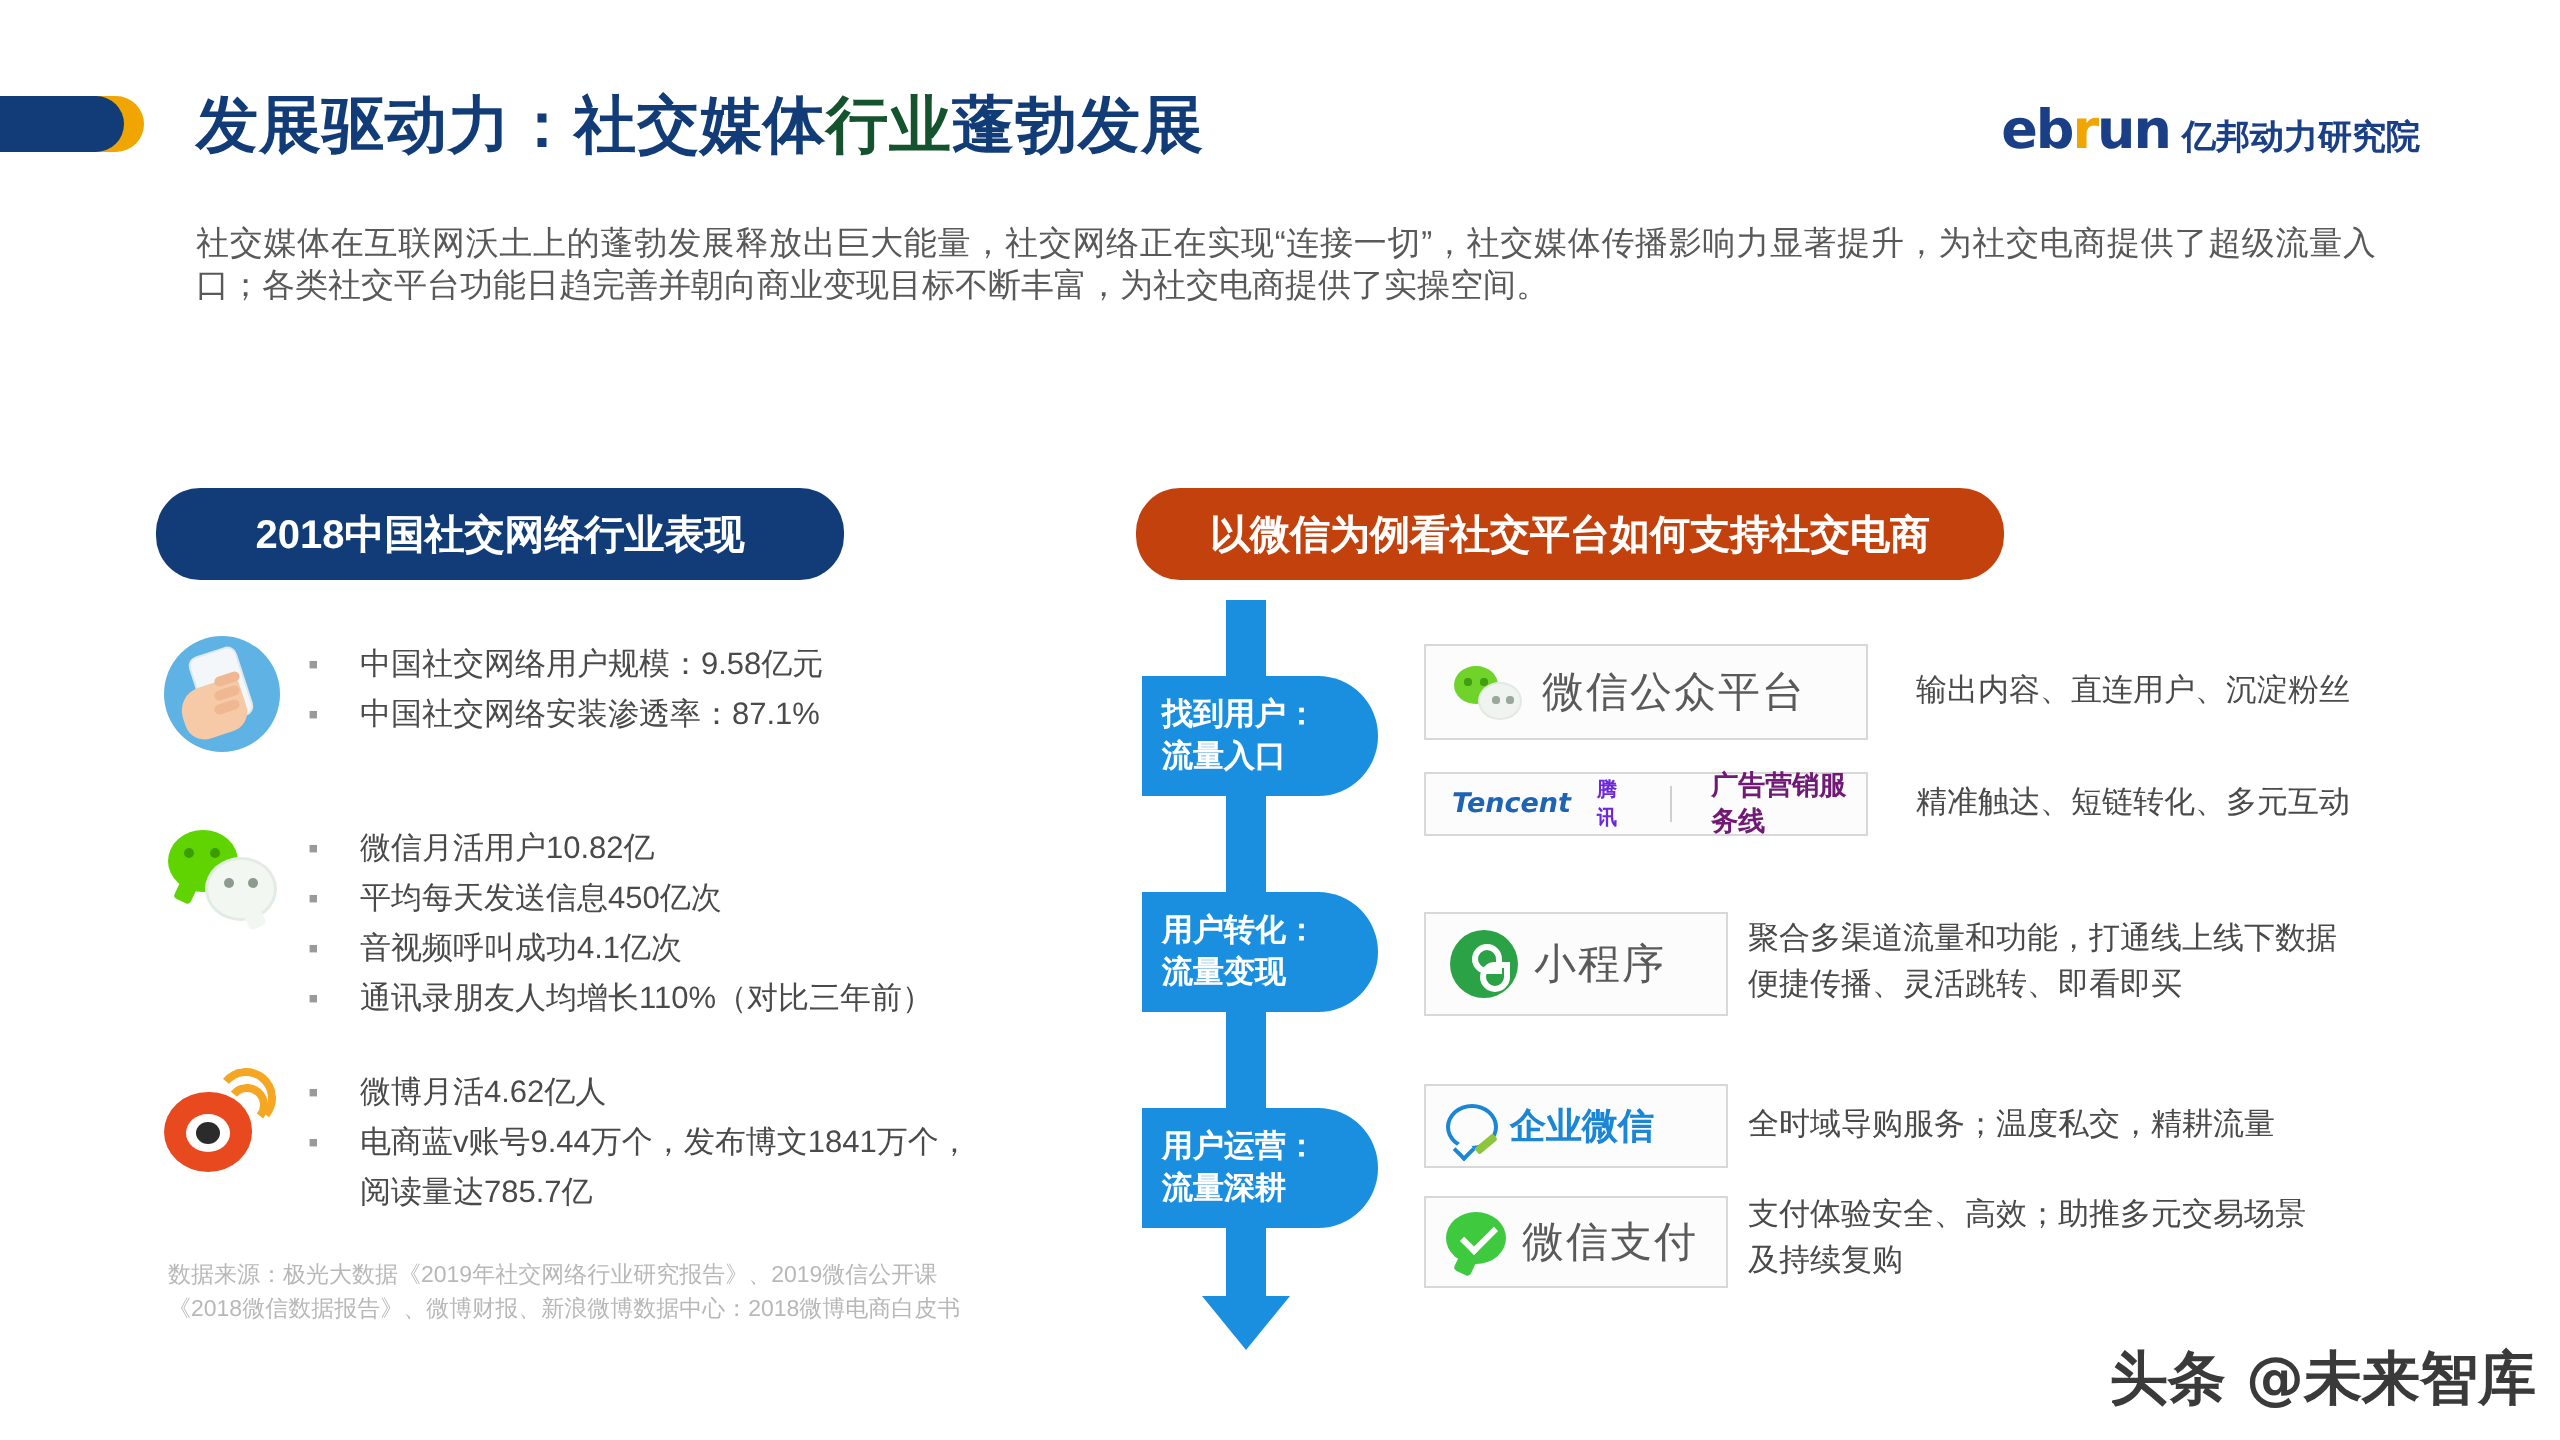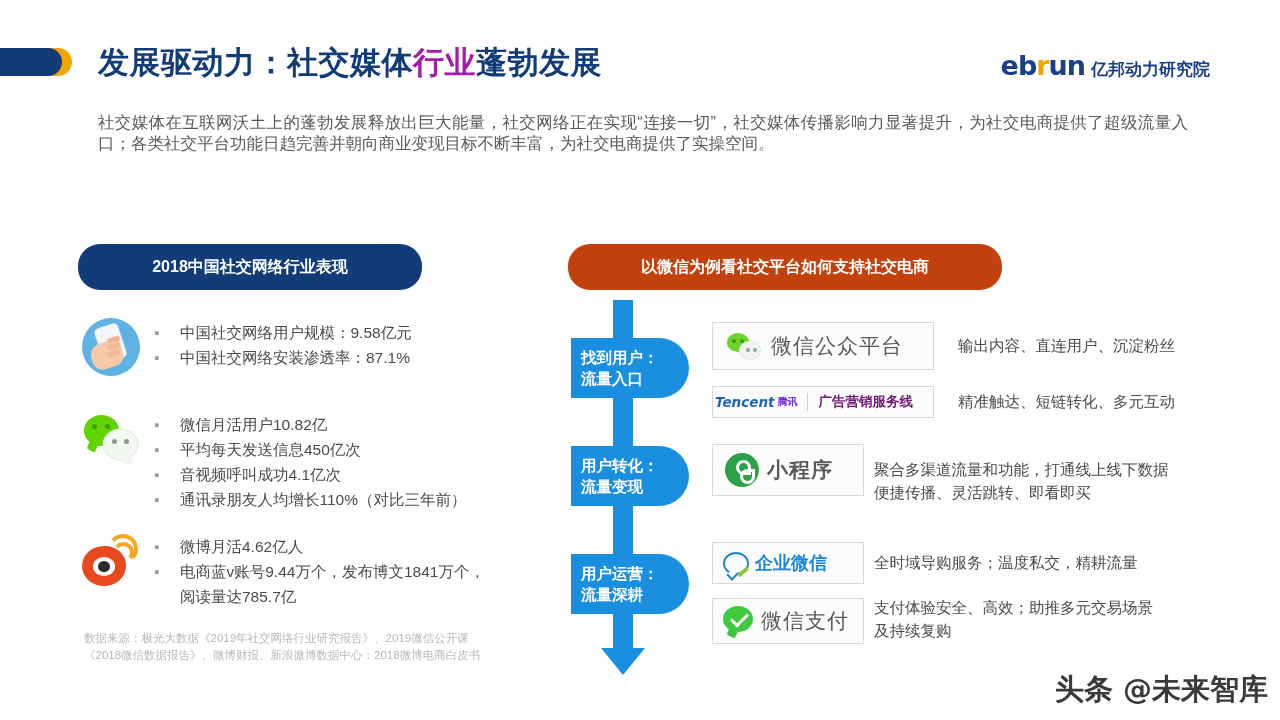--- a/index.html
+++ b/index.html
@@ -20,21 +20,21 @@
   }
   .hdr-bar-accent{
     position:absolute;left:44px;top:48px;width:28px;height:28px;
     background:#f0a500;border-radius:0 16px 16px 0;z-index:1;
   }
   .hdr-title{
     position:absolute;left:98px;top:42px;
     font-size:31px;font-weight:bold;color:#123c78;
     letter-spacing:.5px;white-space:nowrap;
   }
-  .hdr-title .hl{color:#a21caf;}
+  .hdr-title .hl{color:#14532d;}
 
   .logo{
     position:absolute;right:70px;top:50px;
     display:flex;align-items:baseline;white-space:nowrap;
   }
   .logo-en{
     font-size:27px;font-weight:bold;color:#1a3f86;letter-spacing:-1px;
     font-family:"DejaVu Sans",sans-serif;
   }
   .logo-en .r{color:#f0a500;}
@@ -45,21 +45,21 @@
   
   .intro{
     position:absolute;left:98px;top:112px;width:1090px;
     font-size:16.5px;line-height:21px;color:#595959;
     text-align:justify;
   }
 
   
   .pill{
     position:absolute;display:flex;align-items:center;justify-content:center;
-    color:#fff;font-weight:bold;font-size:16px;border-radius:22px;
+    color:#fff;font-weight:bold;font-size:20px;border-radius:22px;
   }
   .pill-left{left:78px;top:244px;width:344px;height:46px;background:#123c78;}
   .pill-right{left:568px;top:244px;width:434px;height:46px;background:#c2410c;}
 
   
   .stat{position:absolute;display:flex;align-items:flex-start;}
   .stat .ic{width:58px;height:58px;flex:0 0 58px;margin-right:14px;position:relative;}
   .stat .lines{padding-top:2px;}
   .stat .line{
     display:flex;align-items:flex-start;
@@ -166,28 +166,28 @@
   
   .c1{left:712px;top:322px;width:222px;height:48px;padding-left:14px;}
   .c1 .mini{position:relative;width:34px;height:26px;margin-right:10px;flex:0 0 34px;}
   .c1 .mini .g{position:absolute;left:0;top:0;width:22px;height:19px;background:#6fd32a;border-radius:50%;}
   .c1 .mini .w{position:absolute;left:13px;top:9px;width:20px;height:17px;background:#f0f4f0;border-radius:50%;box-shadow:0 0 0 1px #e2e8e2;}
   .c1 .mini i{position:absolute;width:3.5px;height:3.5px;border-radius:50%;background:#3f9e12;}
   .c1 .mini i.a{left:5px;top:6px;} .c1 .mini i.b{left:13px;top:6px;}
   .c1 .mini i.c{left:19px;top:15px;background:#9aa79a;} .c1 .mini i.d{left:26px;top:15px;background:#9aa79a;}
 
   
-  .c2{left:712px;top:386px;width:222px;height:32px;padding-left:2px;}
+  .c2{left:712px;top:386px;width:222px;height:32px;padding-left:13px;gap:10px;}
   .c2 .tc{font-size:13.5px;font-weight:bold;color:#1f63b5;font-style:italic;font-family:"DejaVu Sans",sans-serif;}
   .c2 .tcn{font-size:10px;font-weight:bold;color:#6d28d9;margin-left:3px;}
   .c2 .sep{width:1px;height:18px;background:#cfcfcf;margin:0 10px;}
   .c2 .ad{font-size:13.5px;font-weight:bold;color:#701a75;}
 
   
-  .c3{left:712px;top:444px;width:152px;height:52px;padding-left:12px;font-weight:bold;}
+  .c3{left:712px;top:456px;width:152px;height:52px;padding-left:12px;}
   .c3 .mp{position:relative;width:34px;height:34px;border-radius:50%;background:#2ba245;margin-right:8px;flex:0 0 34px;}
   .c3 .mp:before{content:"";position:absolute;left:11px;top:7px;width:9px;height:9px;
     border:3px solid #fff;border-radius:50% 50% 0 50%;}
   .c3 .mp:after{content:"";position:absolute;left:15px;top:16px;width:9px;height:9px;
     border:3px solid #fff;border-radius:50% 0 50% 50%;}
 
   
   .c4{left:712px;top:542px;width:152px;height:42px;padding-left:10px;}
   .c4 .qw{position:relative;width:26px;height:24px;margin-right:6px;flex:0 0 26px;}
   .c4 .qw .bub{position:absolute;left:0;top:1px;width:22px;height:19px;border:2.5px solid #1c86d6;border-radius:50%;}

